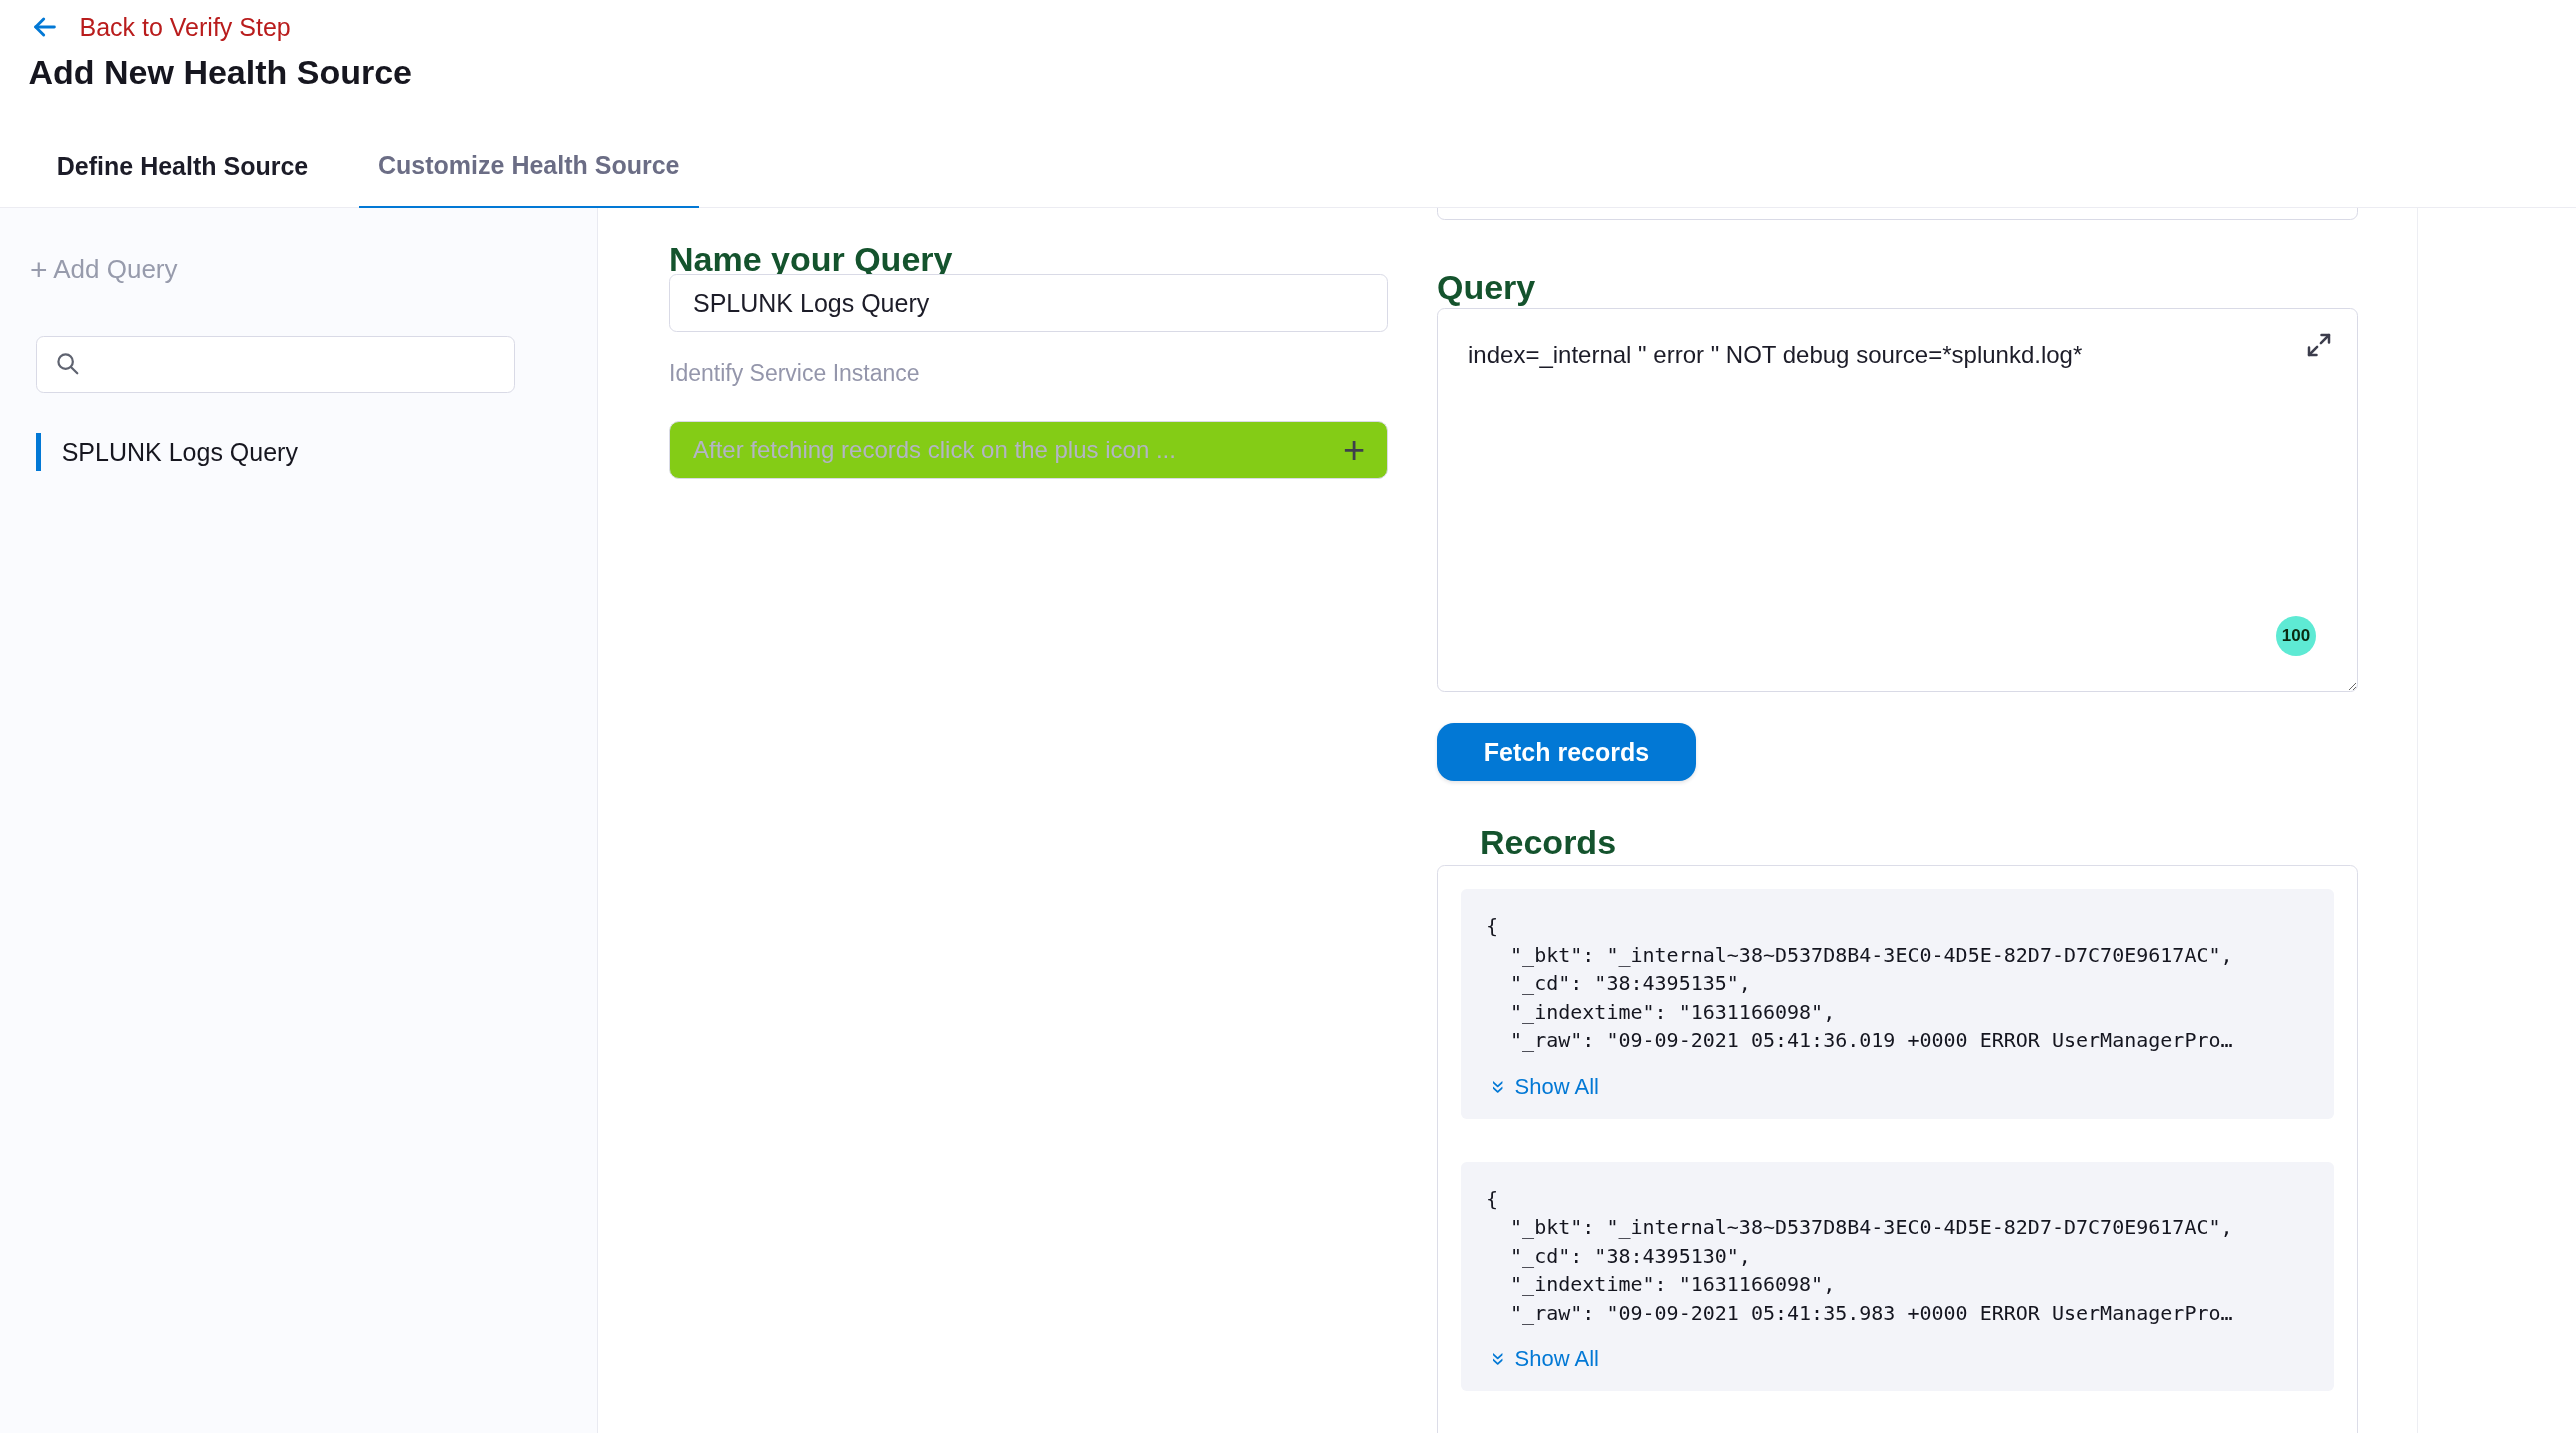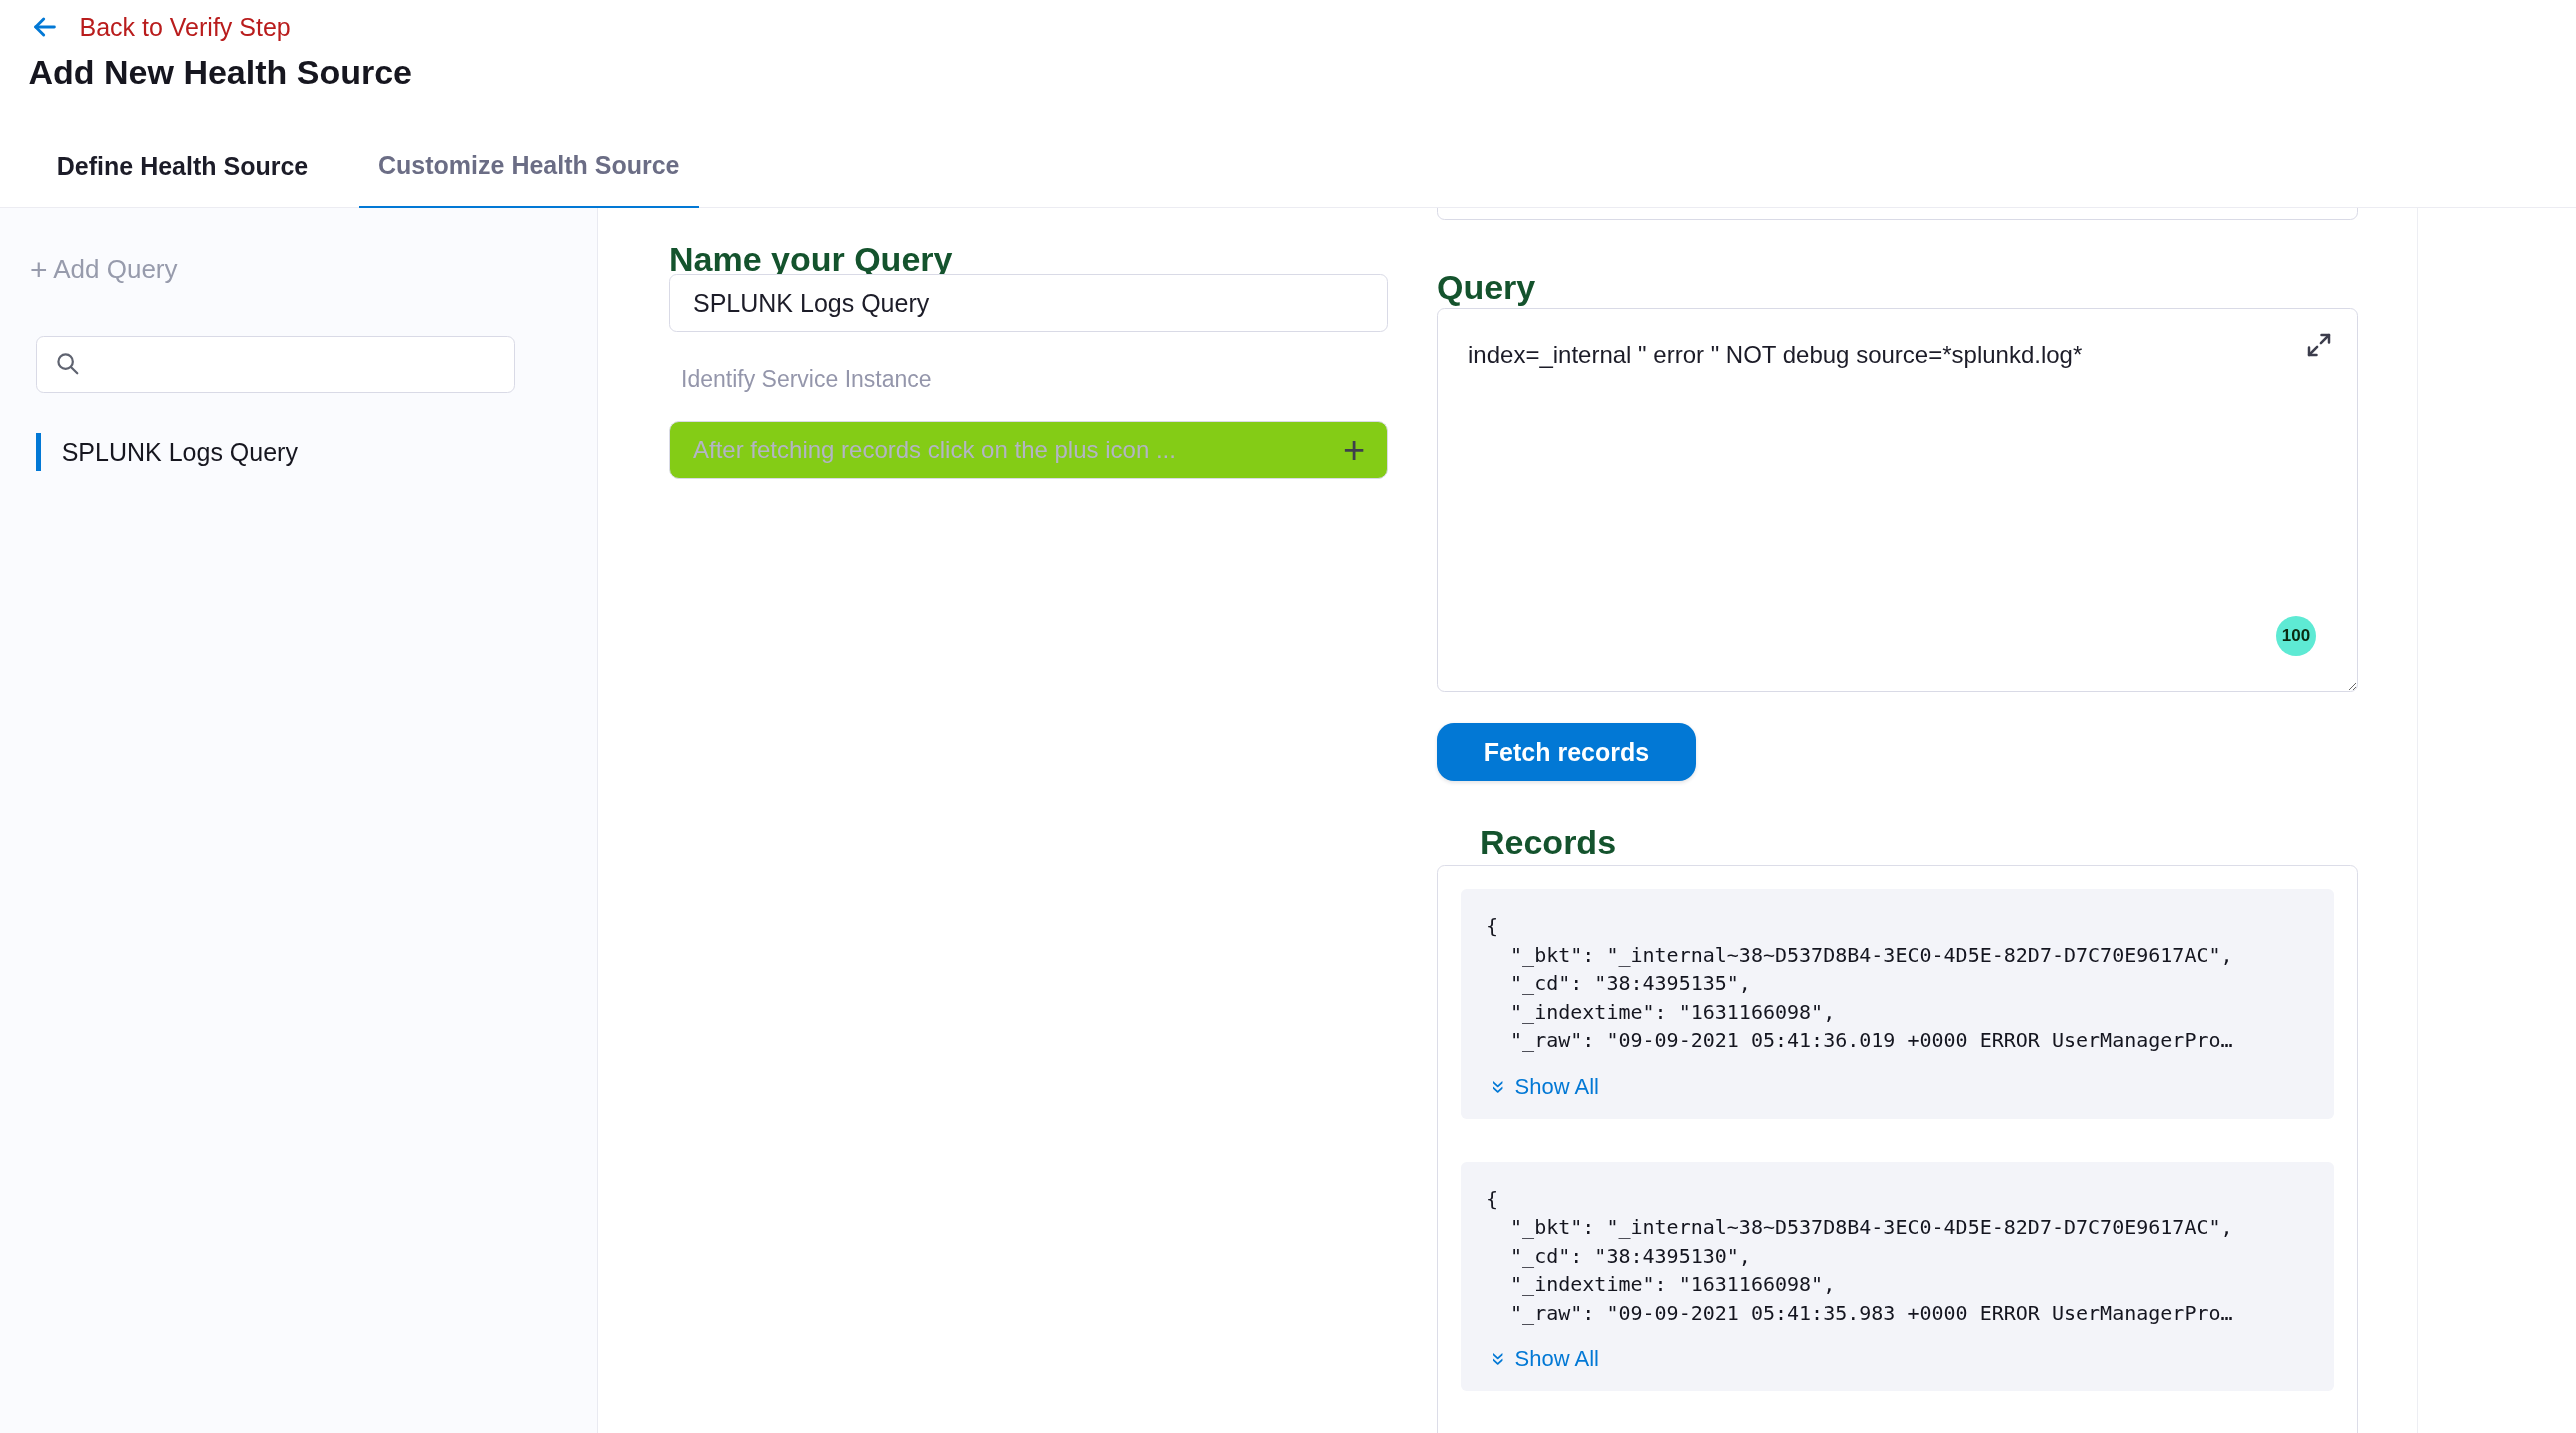--- a/index.html
+++ b/index.html
@@ -113,21 +113,21 @@
     </div>
     <div class="query-item">
       <span class="sel-bar"></span>
       <span class="q-label">SPLUNK Logs Query</span>
     </div>
   </div>
 
   <div class="field-label" style="left:669px; top:32px;">Name your Query</div>
   <input class="text-input" style="left: 669px; top: 66px;" type="text" value="SPLUNK Logs Query">
 
-  <div class="field-label muted" style="left:669px; top:158px;margin-left:12px;">Identify Service Instance</div>
+  <div class="field-label muted" style="left:669px; top:152px;">Identify Service Instance</div>
   <div class="instance-wrap">
     <input type="text" placeholder="After fetching records click on the plus icon ..." style="">
     <span class="instance-plus">+</span>
   </div>
 
   <div class="partial-input"></div>
 
   <div class="field-label" style="left:1437px; top:60px;">Query</div>
 
   <div class="query-box">

